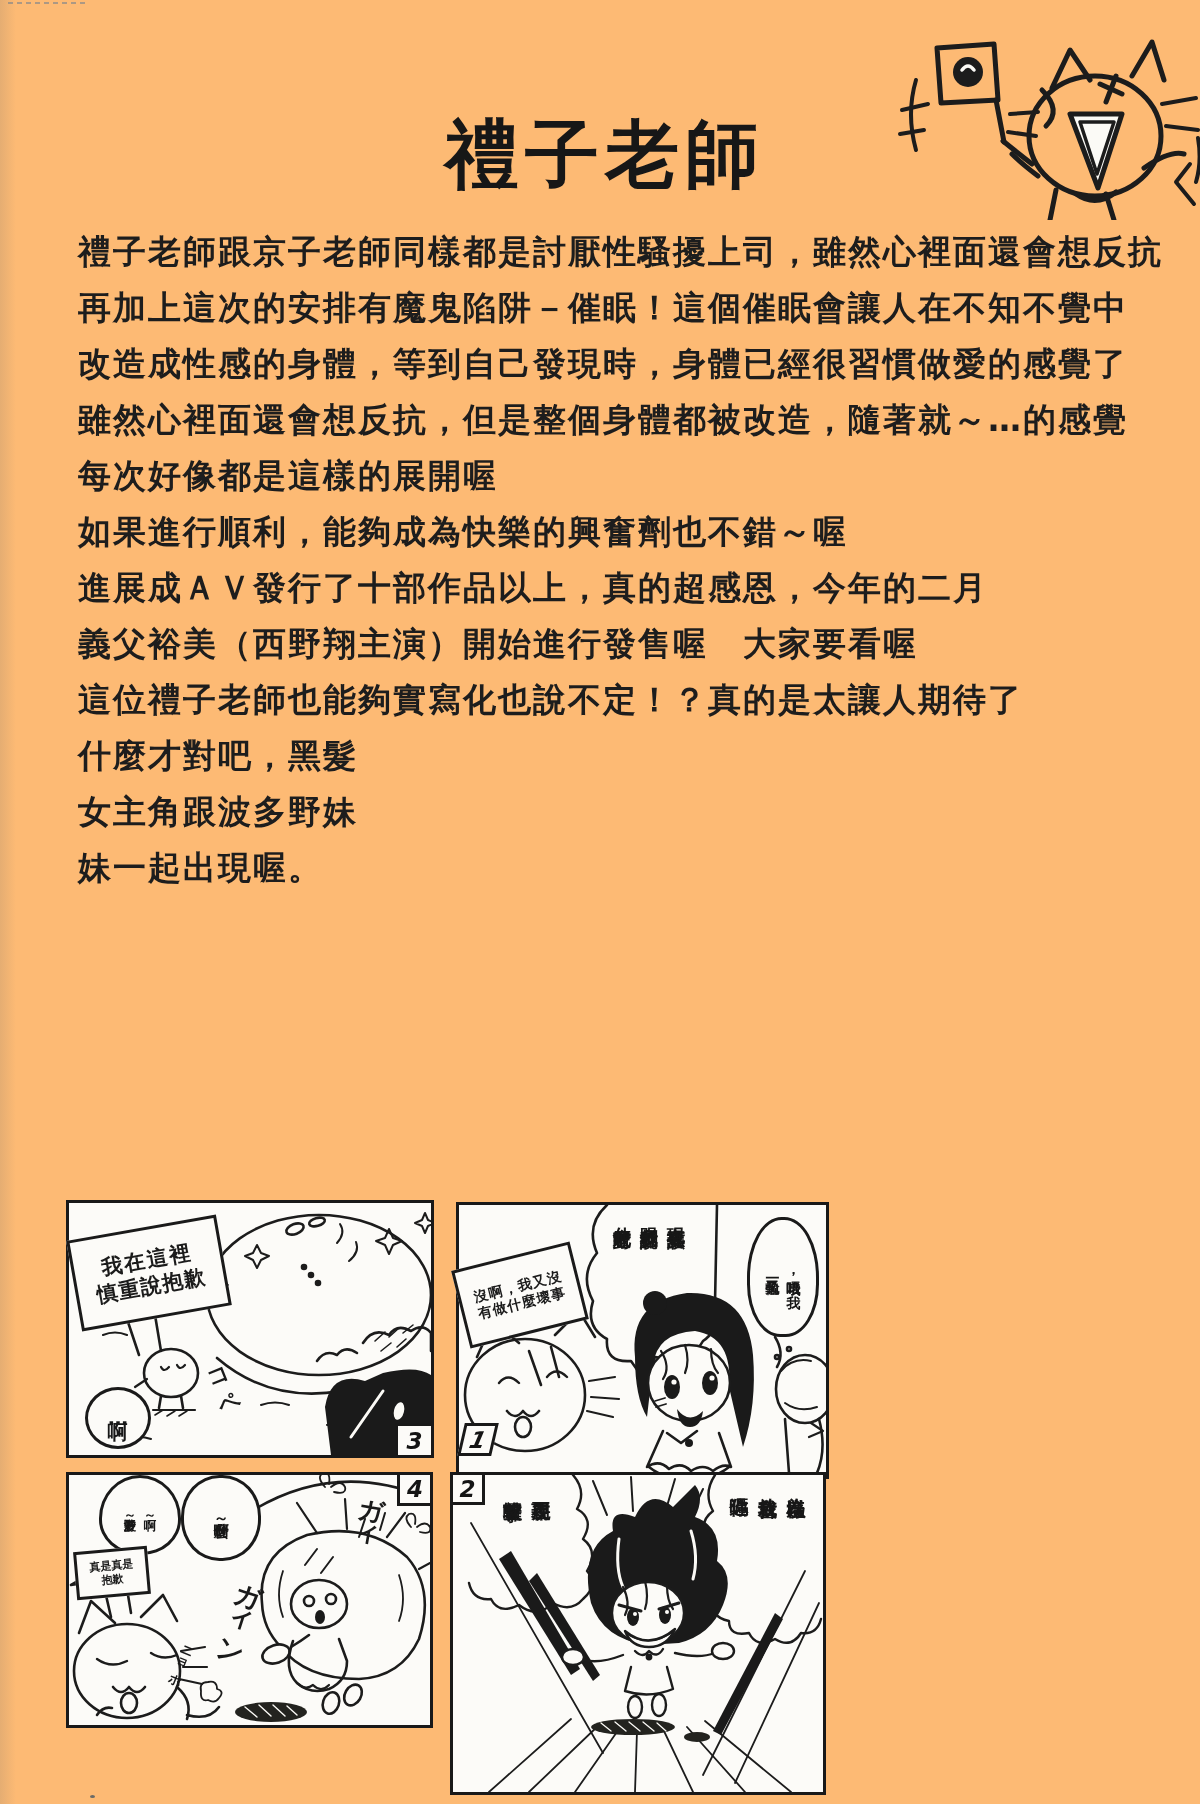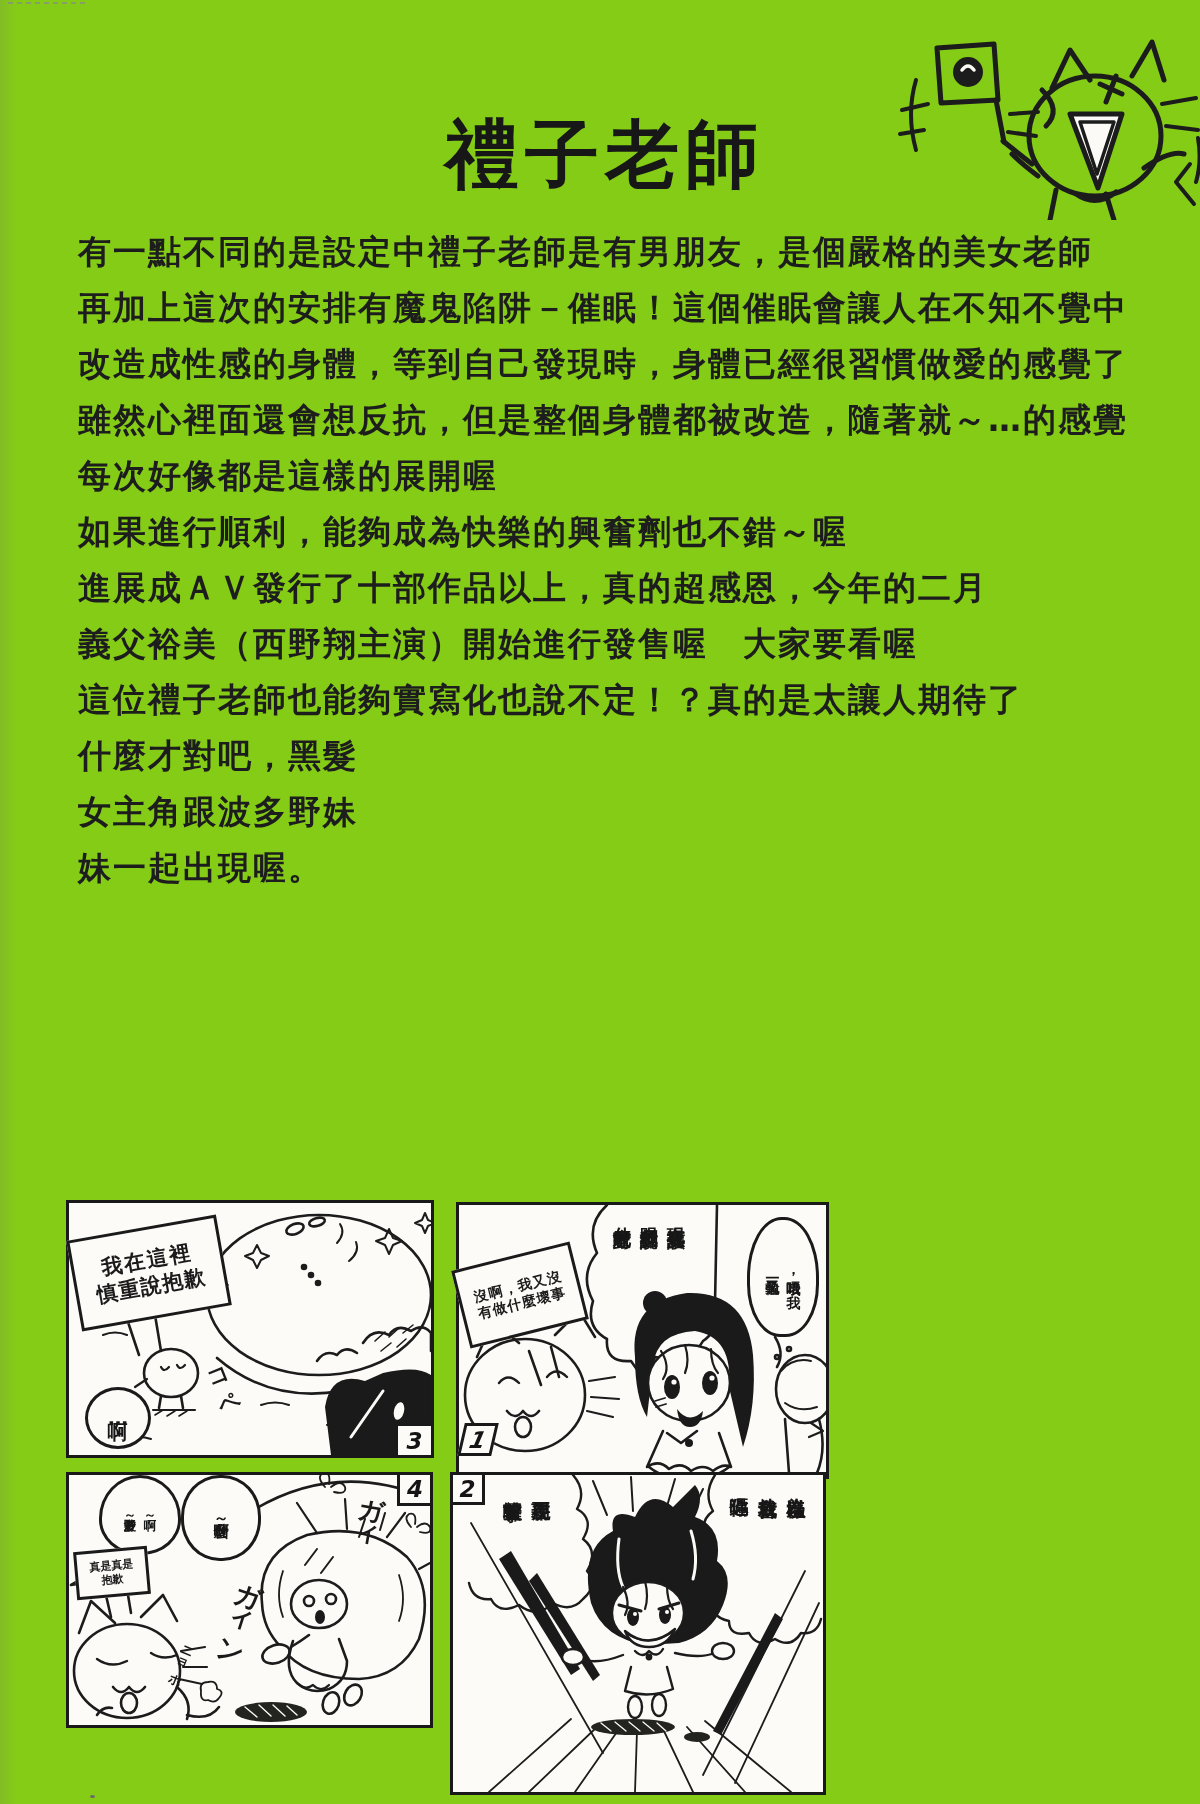--- a/index.html
+++ b/index.html
@@ -1,18 +1,18 @@
 <!DOCTYPE html>
 <html><head>
 <meta charset="utf-8">
 <style>
   html,body{margin:0;padding:0;background:#e8e6e1;}
   .page{
     position:relative;width:1200px;height:1804px;margin:0 auto;
-    background:#84cc16;overflow:hidden;
+    background:#fdba74;overflow:hidden;
     font-family:"DejaVu Sans","Liberation Sans",sans-serif;
     color:#1b1b1b;
   }
   .page::before{
     content:"";position:absolute;left:0;top:0;bottom:0;width:16px;
     background:linear-gradient(90deg,rgba(120,115,105,.18),rgba(120,115,105,0));
     pointer-events:none;z-index:50;
   }
   .edge-artifact{position:absolute;left:8px;top:2px;width:78px;height:2px;
     background:repeating-linear-gradient(90deg,#8a8a8a 0 5px,transparent 5px 9px);opacity:.7;}
@@ -92,21 +92,21 @@
 
       <path d="M 286 172 L 280 202 M 336 176 L 344 202"></path>
 
       <path d="M 374 150 Q 400 132 414 136"></path>
       <path d="M 420 146 L 406 164 L 424 186" stroke-width="4"></path>
       <path d="M 428 120 q 4 24 -2 44" stroke-width="4"></path>
     </g>
   </svg>
 
   <div class="bodytext">
-    <div class="line">有一點不同的是設定中禮子老師是有男朋友，是個嚴格的美女老師</div>
+    <div class="line">禮子老師跟京子老師同樣都是討厭性騷擾上司，雖然心裡面還會想反抗</div>
     <div class="line">再加上這次的安排有魔鬼陷阱－催眠！這個催眠會讓人在不知不覺中</div>
     <div class="line">改造成性感的身體，等到自己發現時，身體已經很習慣做愛的感覺了</div>
     <div class="line">雖然心裡面還會想反抗，但是整個身體都被改造，隨著就～…的感覺</div>
     <div class="line">每次好像都是這樣的展開喔</div>
     <div class="line">如果進行順利，能夠成為快樂的興奮劑也不錯～喔</div>
     <div class="line">進展成ＡＶ發行了十部作品以上，真的超感恩，今年的二月</div>
     <div class="line">義父裕美（西野翔主演）開始進行發售喔　大家要看喔</div>
     <div class="line">這位禮子老師也能夠實寫化也說不定！？真的是太讓人期待了</div>
     <div class="line">什麼才對吧，黑髮</div>
     <div class="line">女主角跟波多野妹</div>

